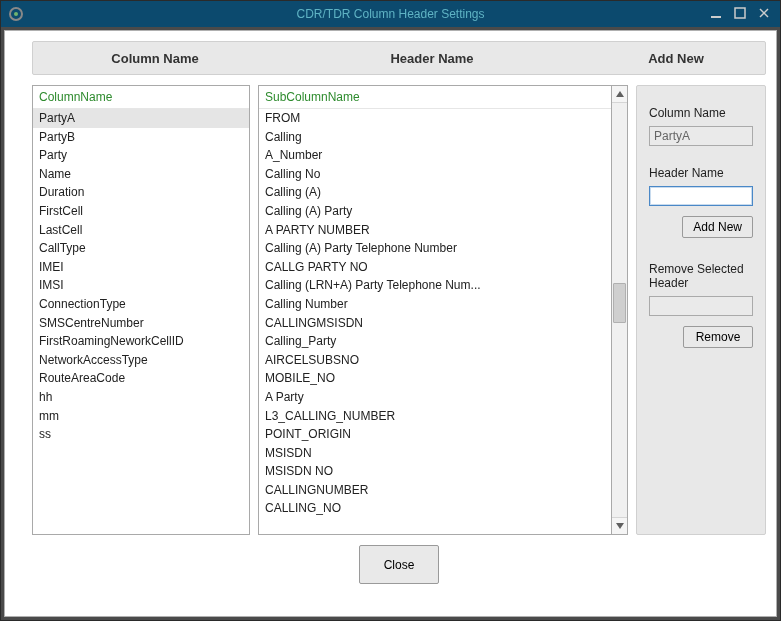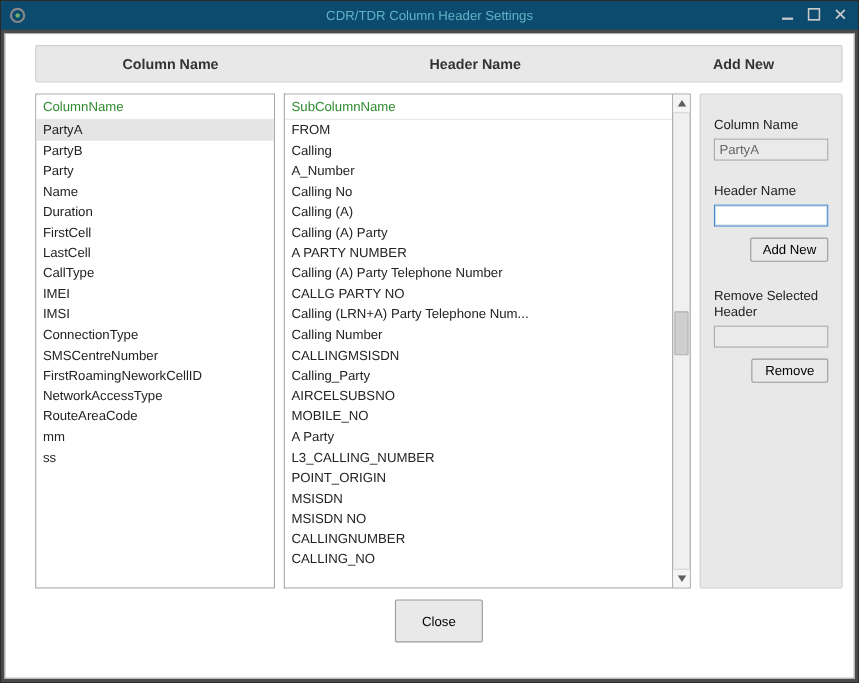--- a/index.html
+++ b/index.html
@@ -256,20 +256,21 @@
             <div class="row">FirstCell</div>
             <div class="row">LastCell</div>
             <div class="row">CallType</div>
             <div class="row">IMEI</div>
             <div class="row">IMSI</div>
             <div class="row">ConnectionType</div>
             <div class="row">SMSCentreNumber</div>
             <div class="row">FirstRoamingNeworkCellID</div>
             <div class="row">NetworkAccessType</div>
             <div class="row">RouteAreaCode</div>
+            <div class="row">hh</div>
             <div class="row">mm</div>
             <div class="row">ss</div>
           </div>
       </div>
 
       <div class="box-mid-wrap">
         <div class="listbox box-mid">
           <div class="col-hdr">SubColumnName</div>
           <div class="rows" id="mid-rows">
               <div class="row">FROM</div>

